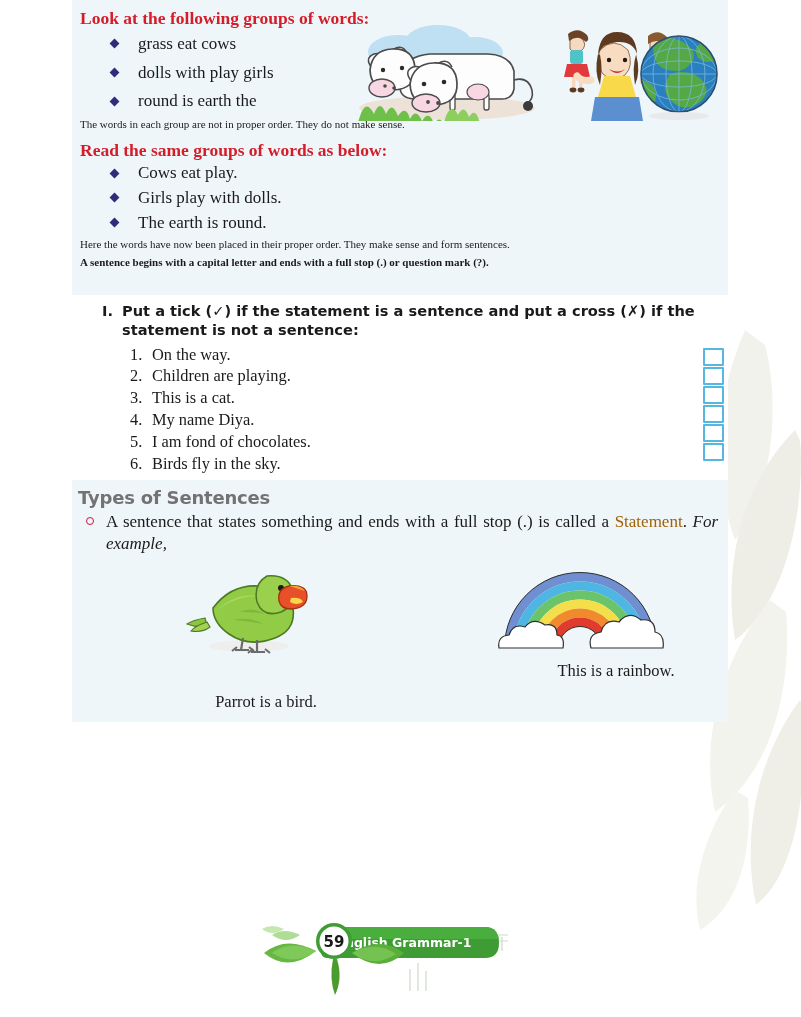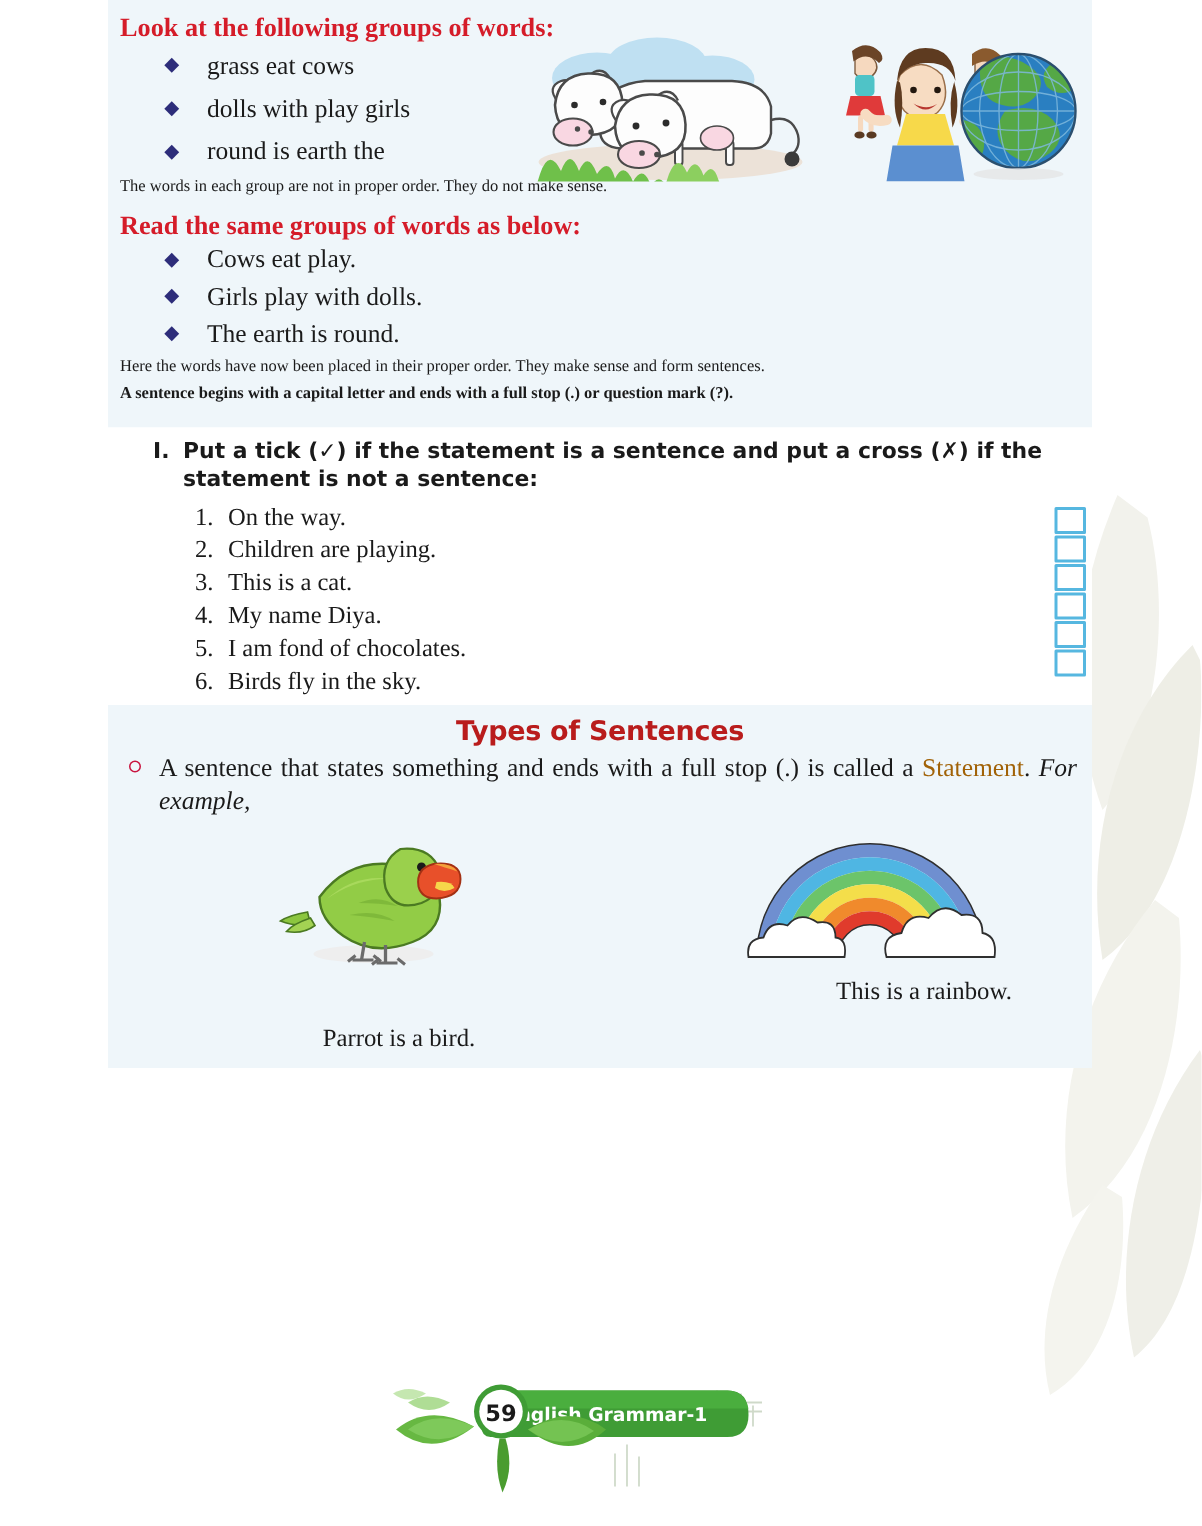--- a/index.html
+++ b/index.html
@@ -42,26 +42,25 @@
   .red-head {
     color: #d51c29;
     font-weight: bold;
     font-size: 17.5px;
     line-height: 1.25;
     padding-top: 8px;
     padding-left: 2px;
   }
 
   .types-head {
-    text-align: center;
     font-family: "DejaVu Sans", sans-serif;
     font-weight: bold;
     font-size: 18px;
     letter-spacing: -0.2px;
-    color: #b91c1c;
+    color: #737373;
     padding-top: 7px;
     padding-bottom: 2px;
   }
 
   
   ul.diamond {
     list-style: none;
     margin: 0;
     padding: 0 0 0 30px;
   }
@@ -209,21 +208,21 @@
 <svg class="bg-leaves" width="801" height="1017" viewBox="0 0 801 1017">
   <path d="M745 330 C 715 400 710 470 735 540 C 770 500 782 410 765 345 Z" fill="#f2f2ec"></path>
   <path d="M795 430 C 745 480 722 560 735 640 C 790 600 805 500 800 440 Z" fill="#eeeee6"></path>
   <path d="M770 600 C 720 660 700 740 715 812 C 775 770 792 680 786 612 Z" fill="#f3f3ed"></path>
   <path d="M800 700 C 755 760 742 840 756 905 C 800 870 806 780 804 712 Z" fill="#efefe8"></path>
   <path d="M735 790 C 700 840 690 890 700 930 C 742 905 752 845 748 798 Z" fill="#f4f4ee"></path>
 </svg>
 
 <div class="page">
 
-  <div class="sec band-blue" style="padding-bottom:12px;">
+  <div class="sec band-blue" style="padding-bottom:22px;">
 
     <div class="hero">
       <svg width="382" height="103" viewBox="0 0 382 103">
 
         <ellipse cx="56" cy="34" rx="30" ry="17" fill="#bfe0f2"></ellipse>
         <ellipse cx="96" cy="24" rx="33" ry="17" fill="#bfe0f2"></ellipse>
         <ellipse cx="133" cy="35" rx="28" ry="16" fill="#bfe0f2"></ellipse>
 
         <ellipse cx="105" cy="90" rx="88" ry="12" fill="#ece2d8"></ellipse>
 

